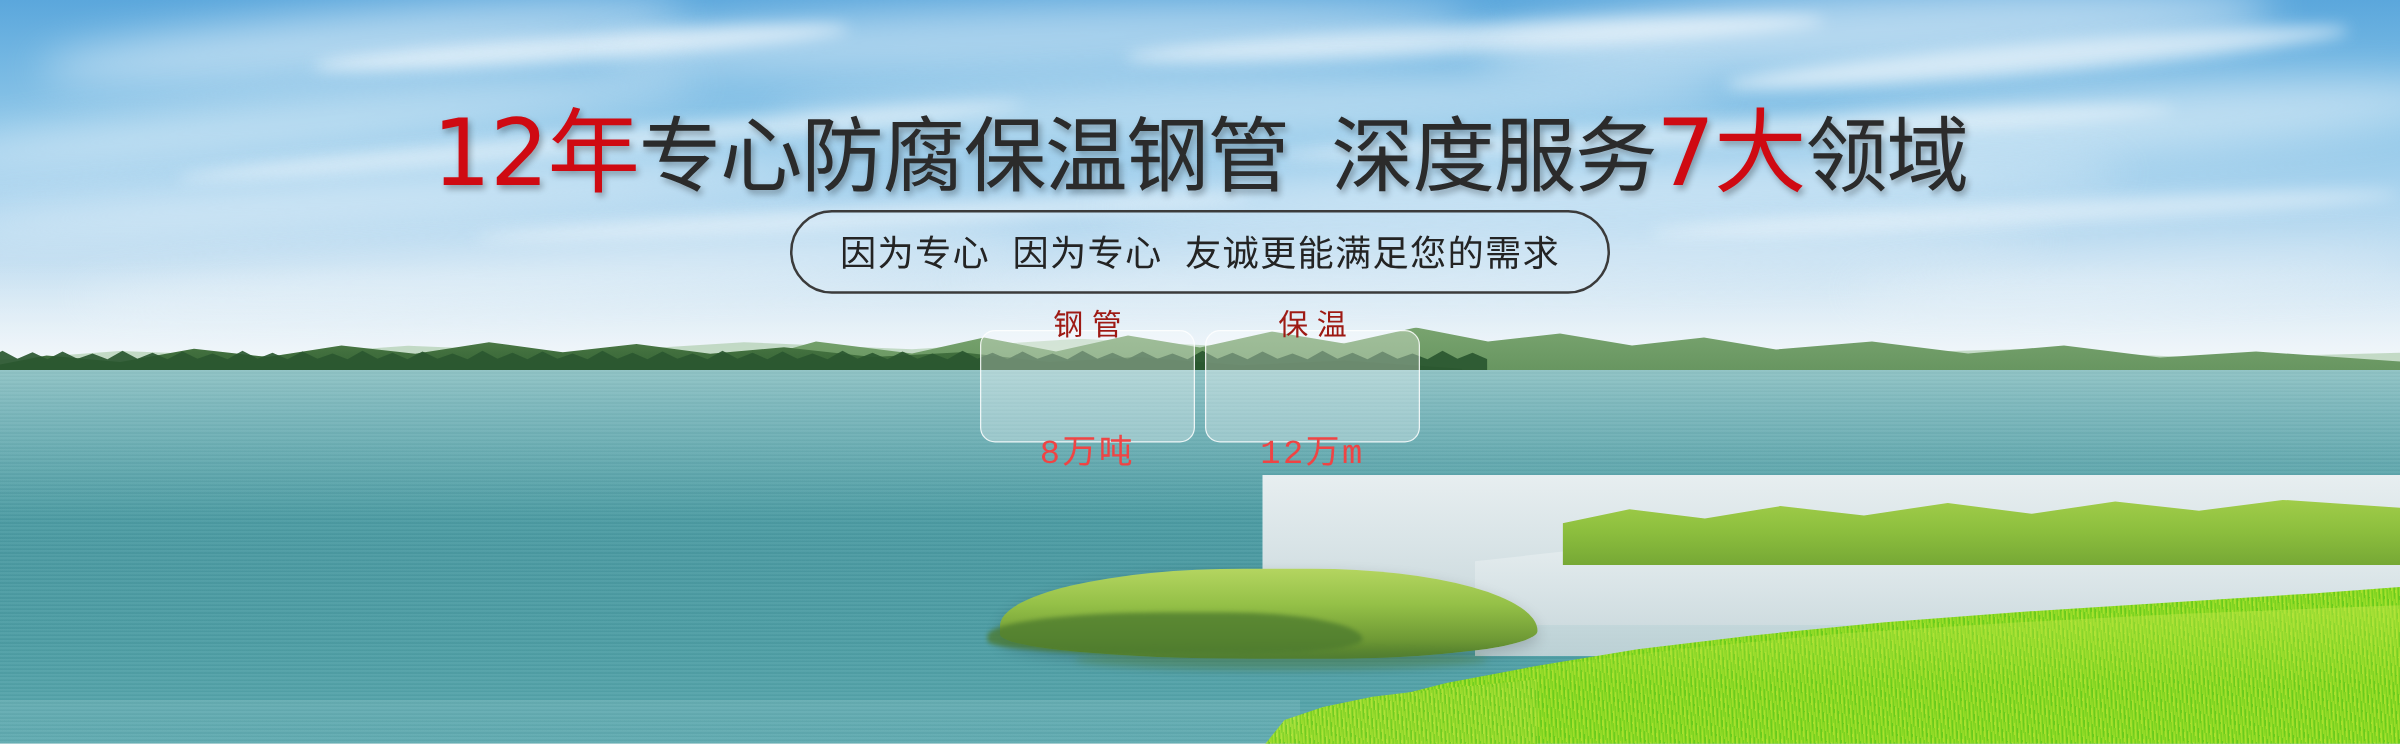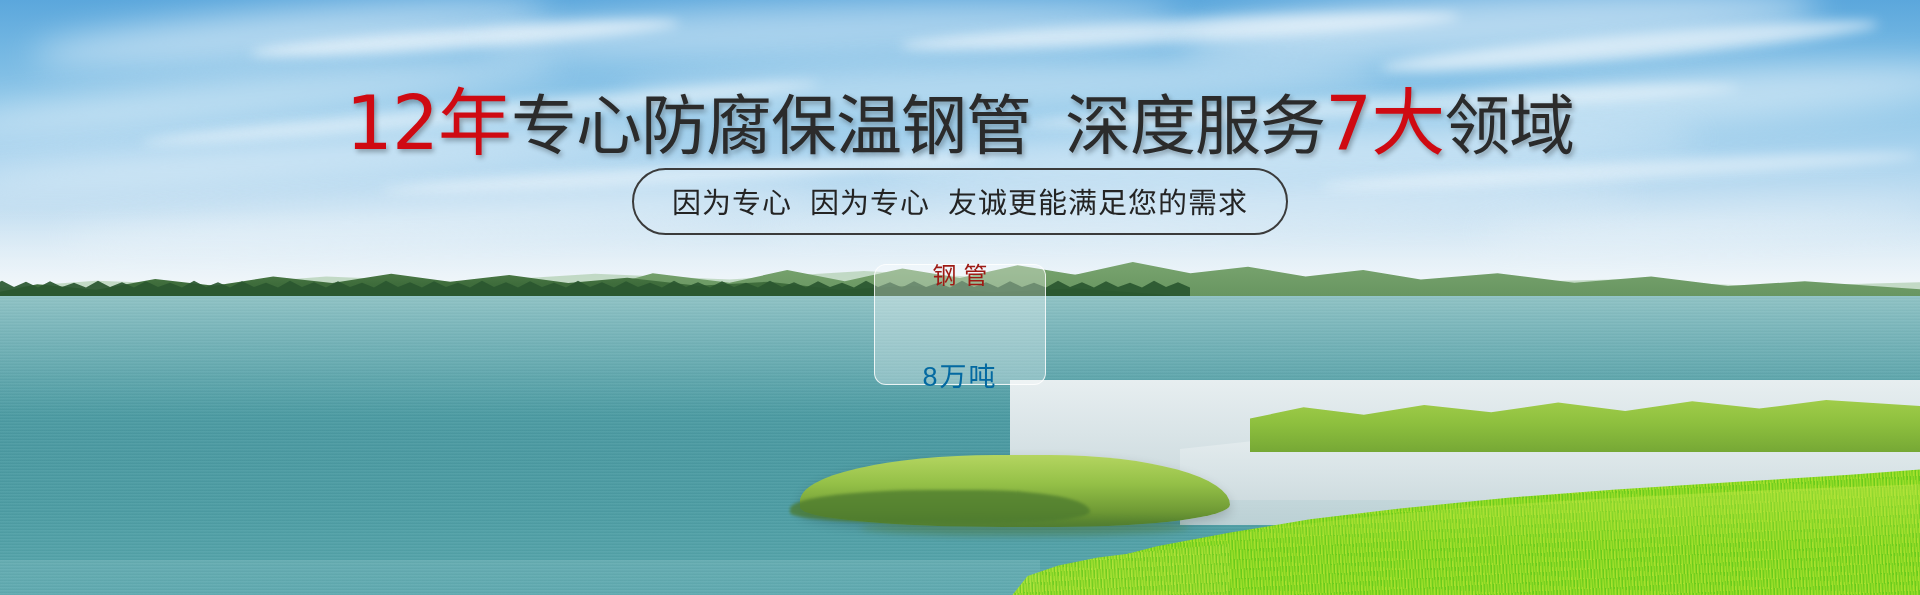--- a/index.html
+++ b/index.html
@@ -128,41 +128,41 @@
     font-family:"DejaVu Sans","Liberation Sans",sans-serif;
   }
   .pill .sp{display:inline-block;width:18px;}
 
   
   .cards{
     position:absolute;left:0;top:264px;width:1920px;
     display:flex;justify-content:center;gap:8px;
   }
   .card{
-    width:172px;height:121px;
+    width:172px;height:90px;
     border:1px solid rgba(255,255,255,.82);
     border-radius:12px;
     background:rgba(255,255,255,.30);
     display:flex;flex-direction:column;
     align-items:center;justify-content:center;
     box-sizing:border-box;
   }
   .card-label{
     font-size:24px;
     color:#9e1a14;
     letter-spacing:7px;
     text-indent:7px;
     margin-bottom:20px;
     font-family:"DejaVu Sans","Liberation Sans",sans-serif;
   }
   .card-value{
     font-size:27px;
-    color:#0369a1;
+    color:#ef4444;
     letter-spacing:2px;
-    font-family:Liberation Sans, sans-serif;
+    font-family:Liberation Mono, monospace;
     margin-top:44px;
   }
   .card-value .sup{
     font-size:15px;
     vertical-align:super;
     letter-spacing:0;
   }
 </style>
 </head>
 <body>
@@ -269,16 +269,20 @@
   </div>
 
   <div class="cards">
 
     <div class="card">
       <div class="card-label">钢管</div>
       <div class="card-value"><span>8万吨</span></div>
     </div>
 
 
+    <div class="card">
+      <div class="card-label">保温</div>
+      <div class="card-value"><span>12万m</span></div>
+    </div>
 
   </div>
 
 </div>
 
 </body></html>

